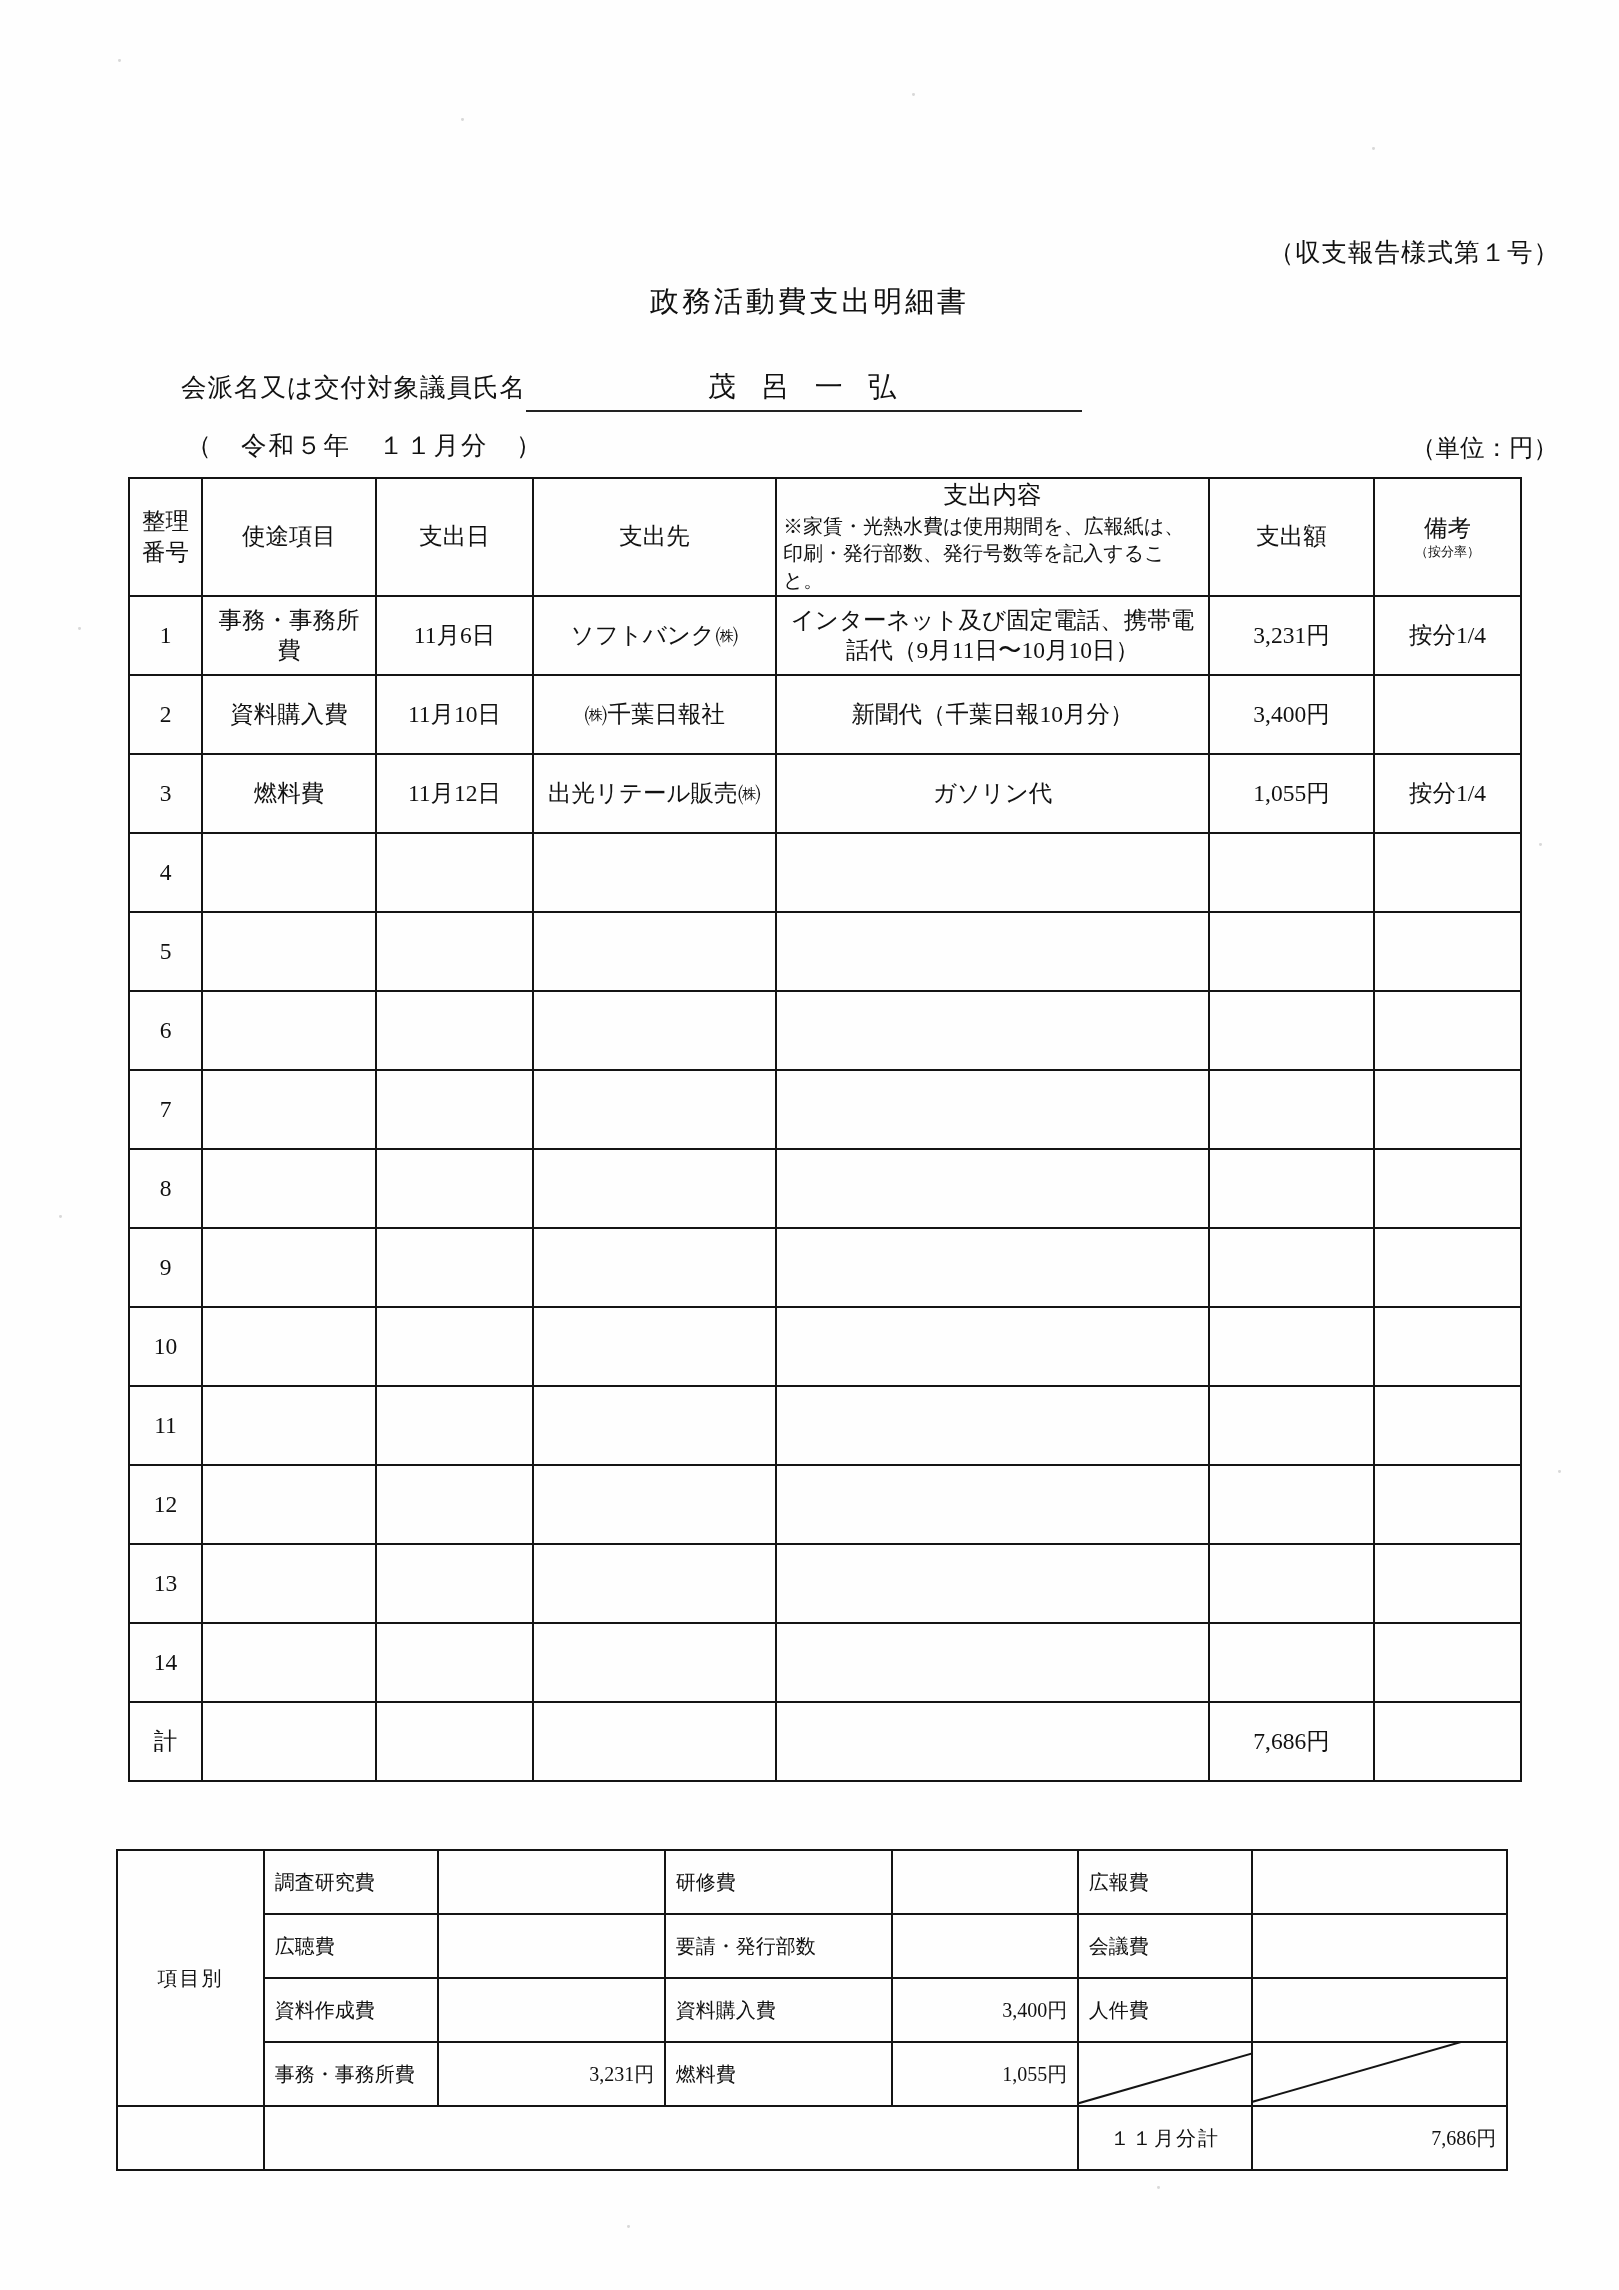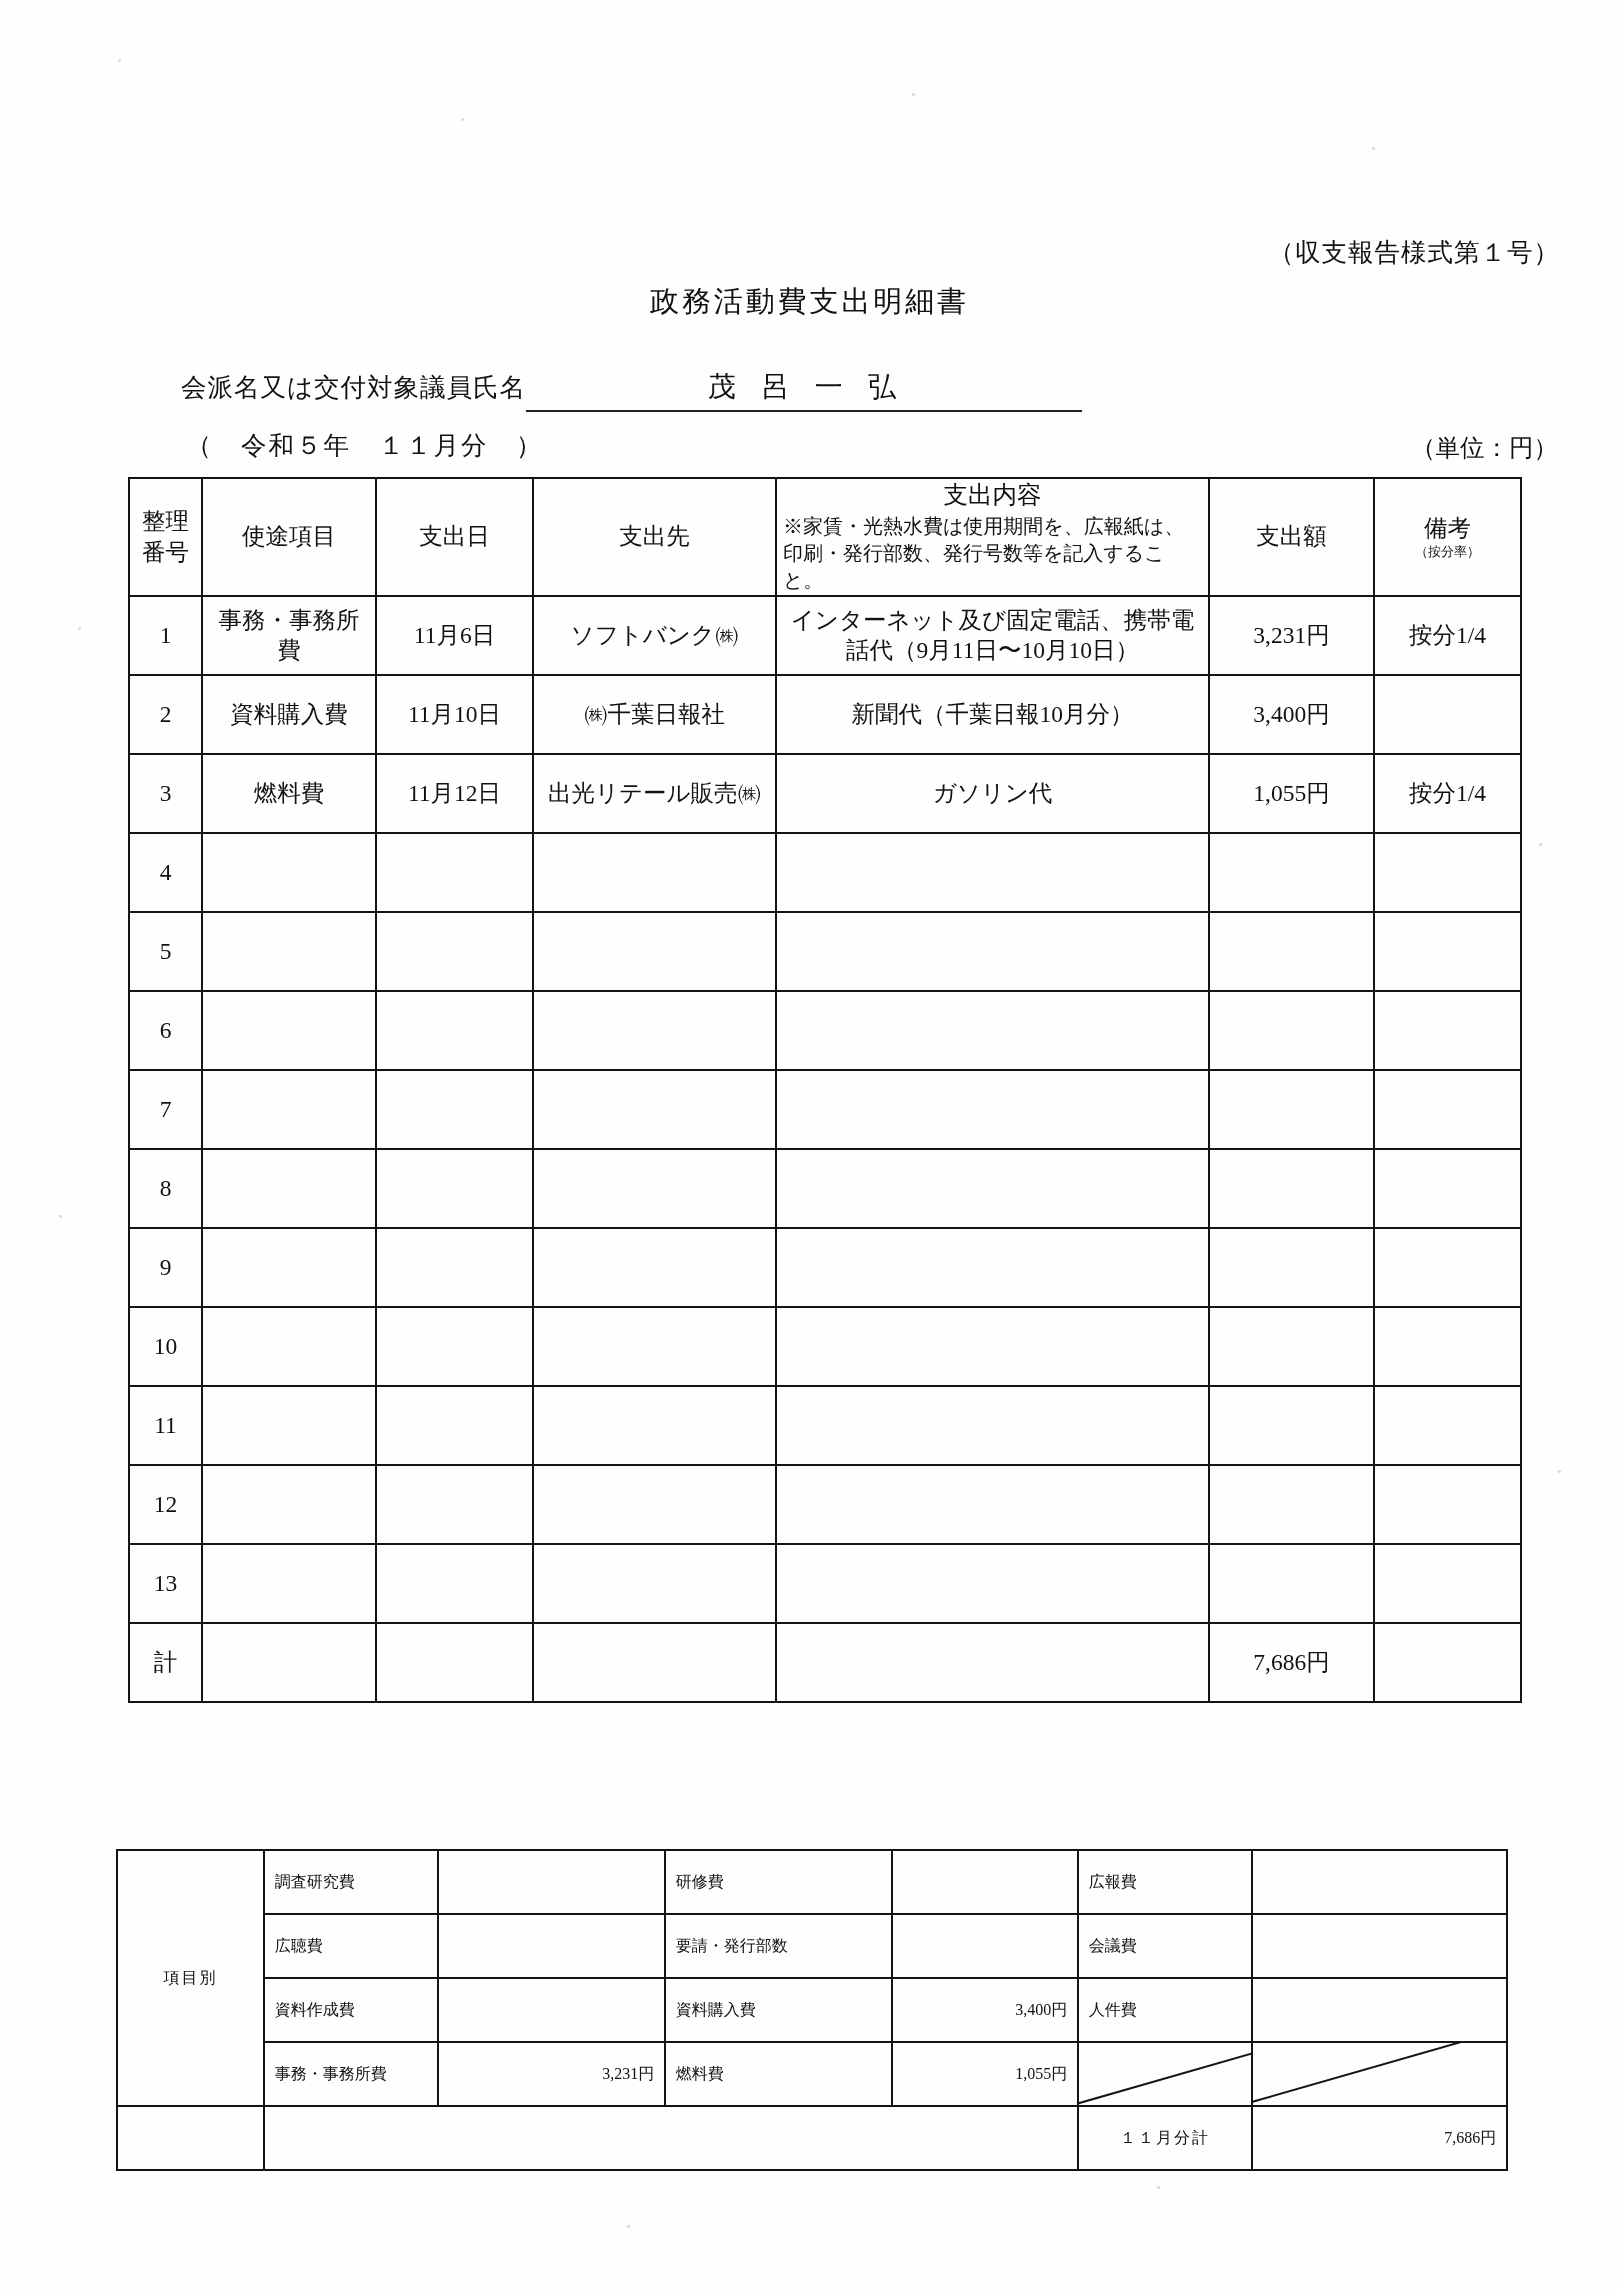--- a/index.html
+++ b/index.html
@@ -136,21 +136,21 @@
   
   .sum-table {
     position: absolute;
     left: 116px;
     top: 1849px;
     width: 1392px;
   }
   .sum-table td {
     border: 2px solid #141414;
     height: 62px;
-    font-size: 16px;
+    font-size: 20px;
     padding: 0 9.8px;
     vertical-align: middle;
   }
   .sum-label { text-align: left; white-space: nowrap; }
   .sum-value { text-align: right; }
   .k-label { width: 147px; text-align: center; }
   .vert-label {
     font-size: 25.5px;
     text-align: center;
     letter-spacing: 2px;
@@ -343,20 +343,29 @@
       <tr>
         <td>13</td>
         <td></td>
         <td></td>
         <td></td>
         <td></td>
         <td class="cell-right"></td>
         <td></td>
       </tr>
       <tr>
+        <td>14</td>
+        <td></td>
+        <td></td>
+        <td></td>
+        <td></td>
+        <td class="cell-right"></td>
+        <td></td>
+      </tr>
+      <tr>
         <td>計</td>
         <td></td>
         <td></td>
         <td></td>
         <td></td>
         <td class="cell-right">7,686円</td>
         <td></td>
       </tr>
     </tbody>
   </table>

